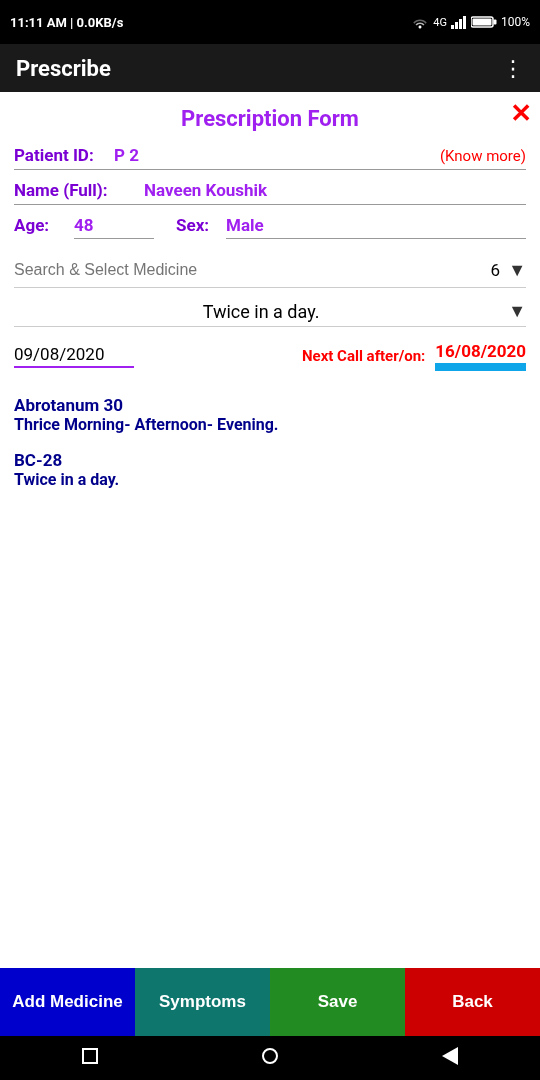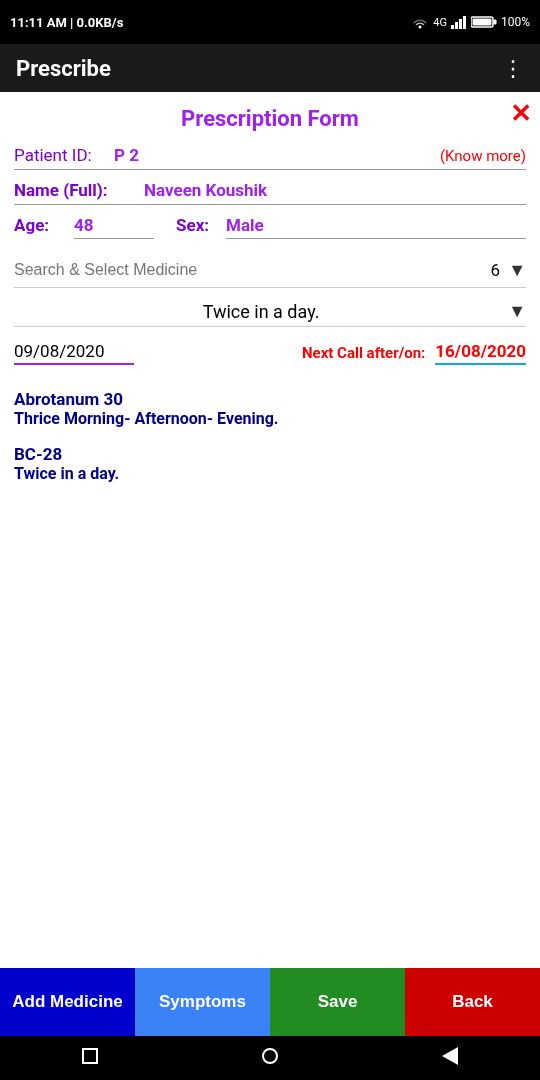--- a/index.html
+++ b/index.html
@@ -74,21 +74,21 @@
     .field-row {
       display: flex;
       align-items: baseline;
       margin-bottom: 10px;
       border-bottom: 1px solid #999;
       padding-bottom: 4px;
     }
     .field-label {
       color: #7b00d4;
       font-size: 17px;
-      font-weight: normal;
+      font-weight: bold;
       min-width: 100px;
     }
     .field-value {
       color: #a020f0;
       font-size: 17px;
       font-weight: bold;
       flex: 1;
     }
     .field-know-more {
       color: red;
@@ -206,21 +206,21 @@
     .next-call-label {
       color: red;
       font-size: 15px;
       font-weight: bold;
       margin: 0 10px 0 auto;
     }
     .next-call-value {
       color: red;
       font-size: 17px;
       font-weight: bold;
-      border-bottom: 2px solid #0ea5e9;
+      border-bottom: 8px solid #0ea5e9;
       padding-bottom: 2px;
     }
     
     .medicine-list {
       margin-top: 10px;
     }
     .med-item {
       margin-bottom: 16px;
     }
     .med-name {
@@ -249,21 +249,21 @@
       font-size: 17px;
       font-weight: bold;
       border: none;
       cursor: pointer;
       display: flex;
       align-items: center;
       justify-content: center;
     }
     .btn-symptoms {
       flex: 1;
-      background: #3b82f6;
+      background: #0f766e;
       color: #fff;
       font-size: 17px;
       font-weight: bold;
       border: none;
       cursor: pointer;
       display: flex;
       align-items: center;
       justify-content: center;
     }
     .btn-save {

